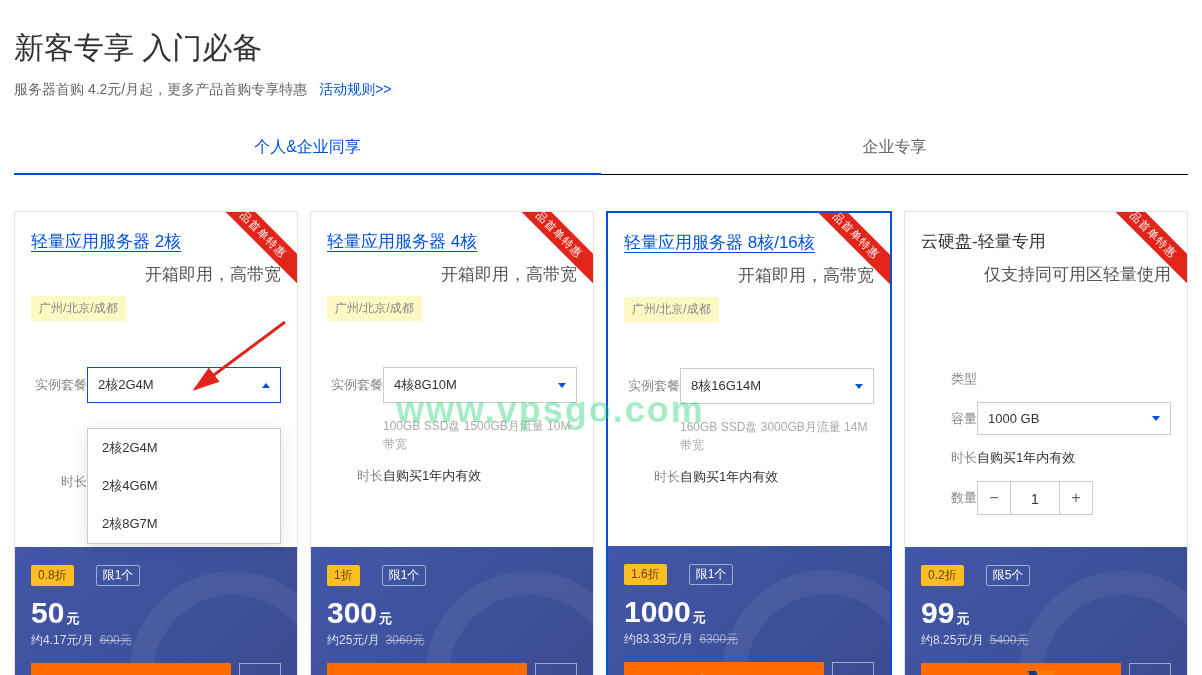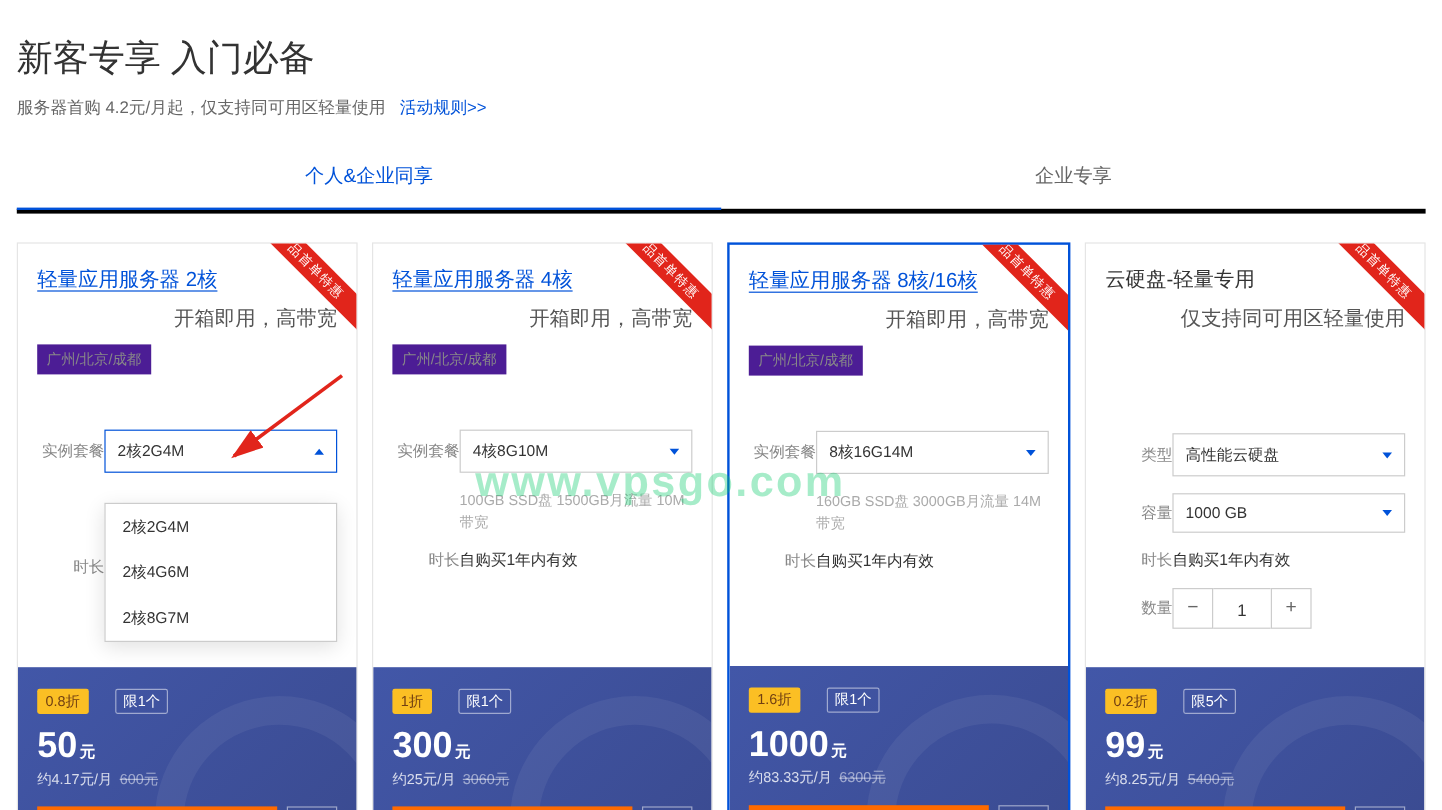--- a/index.html
+++ b/index.html
@@ -3,35 +3,35 @@
 <meta charset="utf-8">
 <style>
 * { margin: 0; padding: 0; box-sizing: border-box; }
 body { font-family: -apple-system, "Microsoft YaHei", "PingFang SC", sans-serif; background: #fff; width: 1202px; color: #333; }
 
 .header { padding: 28px 14px 8px 14px; }
 .header h1 { font-size: 30px; font-weight: 400; color: #333; margin-bottom: 12px; }
 .header .sub { font-size: 14px; color: #666; }
 .header .sub a { color: #0052d9; text-decoration: none; margin-left: 8px; }
 
-.tabs { display: flex; margin: 14px 14px 0 14px; border-bottom: 4px solid #000000; }
+.tabs { display: flex; margin: 14px 14px 12px 14px; border-bottom: 1px solid #000000; }
 .tab { flex: 1; text-align: center; padding: 16px 0; font-size: 16px; color: #666; cursor: pointer; position: relative; }
 .tab.active { color: #0052d9; }
 .tab.active::after { content: ''; position: absolute; left: 0; right: 0; bottom: -1px; height: 2px; background: #0052d9; }
 
 .cards { display: flex; gap: 12px; padding: 24px 14px 14px 14px; position: relative; }
 .card { flex: 1; border: 1px solid #e5e5e5; background: #fff; display: flex; flex-direction: column; position: relative; overflow: hidden; }
 .card.highlighted { border: 2px solid #0052d9; }
 .ribbon { position: absolute; top: 8px; right: -30px; background: #e1251b; color: #fff; font-size: 11px; padding: 3px 32px; transform: rotate(45deg); z-index: 2; letter-spacing: 1px; }
 
 .card-body { padding: 18px 16px; flex: 1; }
 .card-title { font-size: 17px; color: #0052d9; text-decoration: underline; text-underline-offset: 4px; margin-bottom: 10px; display: inline-block; }
 .card-title.nolink { color: #333; text-decoration: none; }
 .card-desc { font-size: 17px; color: #555; margin-bottom: 10px; text-align: right; }
-.region-tag { display: inline-block; background: #4c1d95; color: #888; font-size: 12px; padding: 4px 8px; margin-bottom: 46px; }
+.region-tag { display: inline-block; background: #fef9c3; color: #888; font-size: 12px; padding: 4px 8px; margin-bottom: 46px; }
 
 .field-row { display: flex; align-items: center; margin-bottom: 14px; font-size: 13px; }
 .field-label { width: 56px; color: #888; flex-shrink: 0; text-align: right; }
 .field-text { color: #333; }
 .select { flex: 1; border: 1px solid #ccc; padding: 8px 10px; display: flex; justify-content: space-between; align-items: center; cursor: pointer; background: #fff; color: #333; position: relative; }
 .select.open { border-color: #0052d9; }
 .caret { width: 0; height: 0; border-left: 4px solid transparent; border-right: 4px solid transparent; border-top: 5px solid #0052d9; }
 .hint { font-size: 12px; color: #aaa; margin: 6px 0 14px 56px; line-height: 1.5; }
 
 .dropdown { position: absolute; left: 72px; right: 16px; top: 216px; background: #fff; border: 1px solid #ccc; box-shadow: 0 4px 16px rgba(0,0,0,0.12); z-index: 10; }
@@ -59,21 +59,21 @@
 
 .watermark { position: absolute; left: 396px; top: 202px; font-size: 36px; color: rgba(0,200,100,0.35); font-weight: bold; letter-spacing: 2px; pointer-events: none; z-index: 4; }
 .logo-overlay { position: absolute; right: 14px; bottom: 14px; z-index: 20; pointer-events: none; }
 </style>
 </head>
 <body>
 
 <div class="header">
   <h1>新客专享 入门必备</h1>
   <div class="sub">
-    <span>服务器首购 4.2元/月起，仅支持同可用区轻量使用</span>
+    <span>服务器首购 4.2元/月起，更多产品首购专享特惠</span>
     <a href="#">活动规则&gt;&gt;</a>
   </div>
 </div>
 
 <div class="tabs">
   <div class="tab active">个人&amp;企业同享</div>
   <div class="tab">企业专享</div>
 </div>
 
 <div class="cards">
@@ -221,24 +221,20 @@
   </div>
 
   <div class="card">
     <div class="ribbon">产品首单特惠</div>
     <div class="card-body">
       <span class="card-title nolink">云硬盘-轻量专用</span>
       <div class="card-desc">仅支持同可用区轻量使用</div>
       <div style="height: 74px;"></div>
       <div class="field-row">
         <span class="field-label">类型</span>
-        <div class="select">
-          <span>高性能云硬盘</span>
-          <span class="caret"></span>
-        </div>
       </div>
       <div class="field-row">
         <span class="field-label">容量</span>
         <div class="select">
           <span>1000 GB</span>
           <span class="caret"></span>
         </div>
       </div>
       <div class="field-row">
         <span class="field-label">时长</span>

